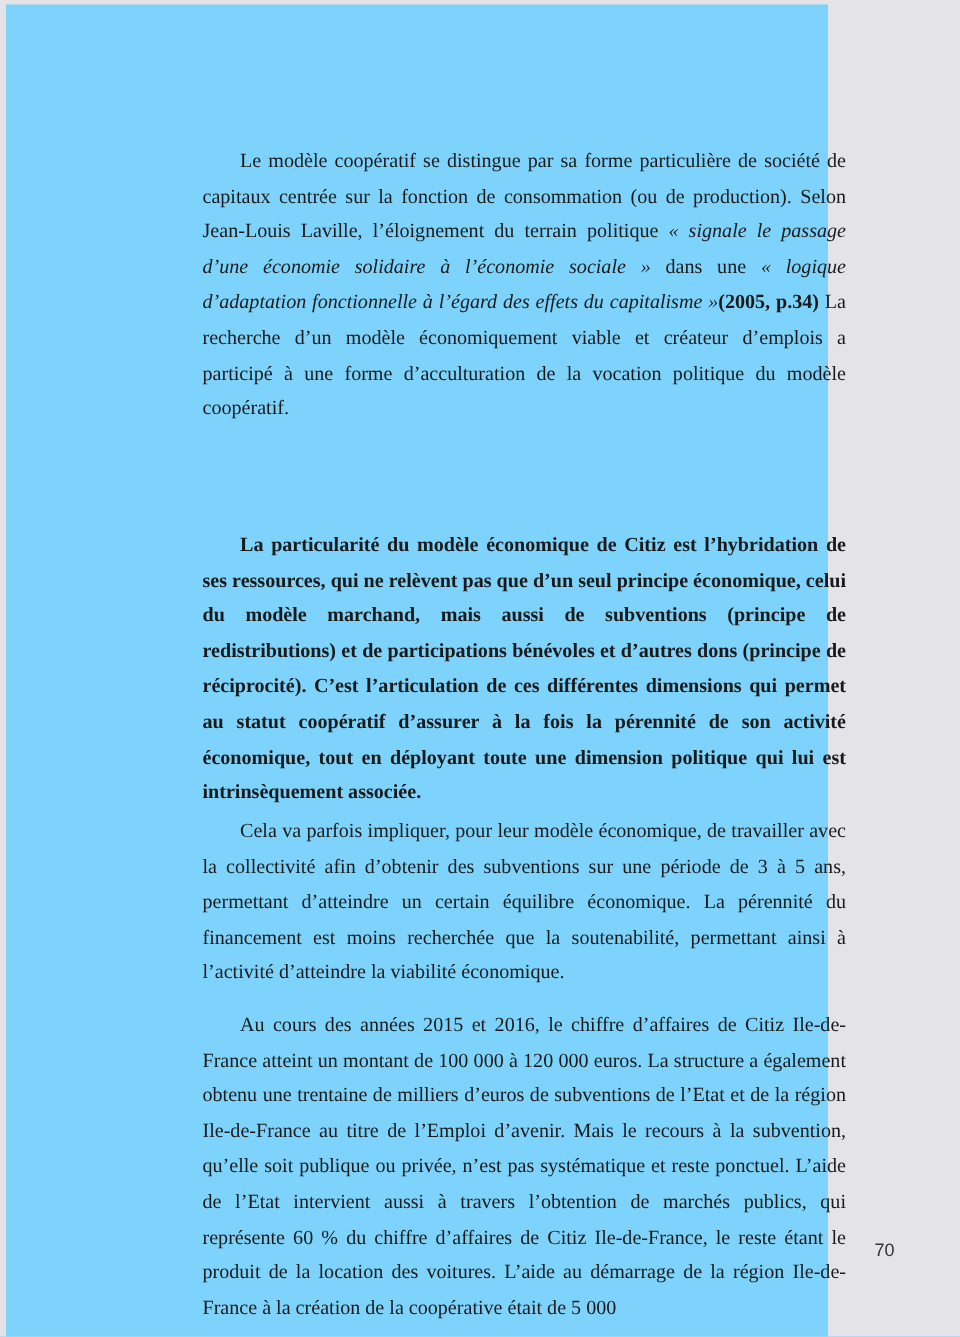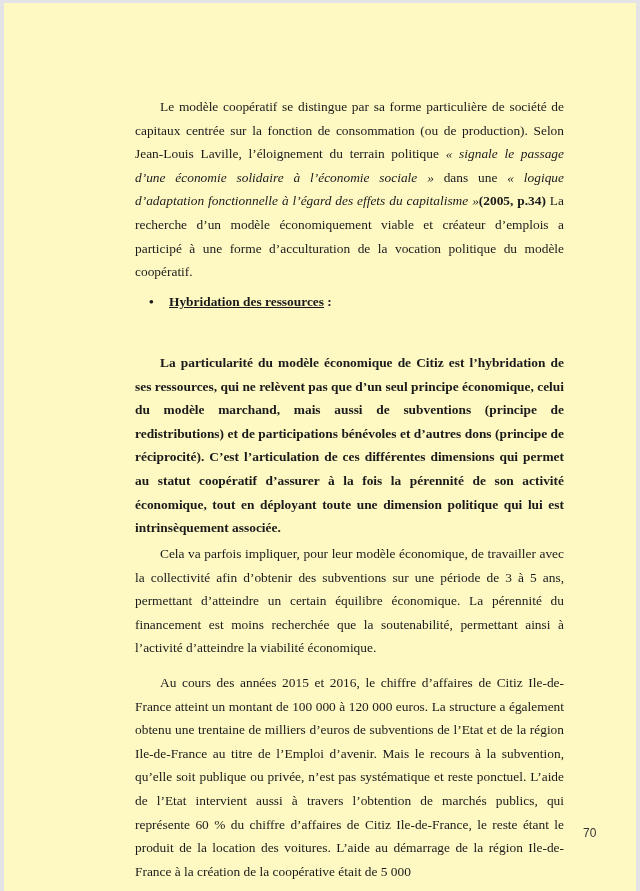--- a/index.html
+++ b/index.html
@@ -3,22 +3,22 @@
 <meta charset="utf-8">
 <style>
   html, body { margin: 0; padding: 0; }
   body {
     width: 640px; height: 891px; overflow: hidden;
     background: #e4e4e8;
     position: relative;
   }
   .page {
     position: absolute;
-    left: 4px; top: 3px; width: 632px; height: 888px;
-    background: #fef9c3;
+    left: 4px; top: 3px; width: 548px; height: 888px;
+    background: #7dd3fc;
   }
   .text {
     position: absolute;
     left: 131px; width: 429px;
     font-family: "Liberation Serif", serif;
     font-size: 13.4px;
     color: #1a1a1a;
     line-height: 23.6px;
   }
   .para {
@@ -45,23 +45,20 @@
 <body>
 
 <div class="page">
 
   <div class="text" id="p1">
     <p class="para">
       <span>Le modèle coopératif se distingue par sa forme particulière de société de capitaux centrée sur la fonction de consommation (ou de production). Selon Jean-Louis Laville, l’éloignement du terrain politique </span><i>« signale le passage d’une économie solidaire à l’économie sociale »</i><span> dans une </span><i>« logique d’adaptation fonctionnelle à l’égard des effets du capitalisme »</i><b>(2005, p.34)</b><span> La recherche d’un modèle économiquement viable et créateur d’emplois a participé à une forme d’acculturation de la vocation politique du modèle coopératif.</span>
     </p>
   </div>
 
-  <div class="text" id="bullet">
-    <span class="bullet-dot">•</span><span class="heading-u">Hybridation des ressources</span><span> :</span>
-  </div>
 
   <div class="text" id="p2">
     <p class="para">La particularité du modèle économique de Citiz est l’hybridation de ses ressources, qui ne relèvent pas que d’un seul principe économique, celui du modèle marchand, mais aussi de subventions (principe de redistributions) et de participations bénévoles et d’autres dons (principe de réciprocité). C’est l’articulation de ces différentes dimensions qui permet au statut coopératif d’assurer à la fois la pérennité de son activité économique, tout en déployant toute une dimension politique qui lui est intrinsèquement associée.</p>
   </div>
 
   <div class="text" id="p3">
     <p class="para">Cela va parfois impliquer, pour leur modèle économique, de travailler avec la collectivité afin d’obtenir des subventions sur une période de 3 à 5 ans, permettant d’atteindre un certain équilibre économique. La pérennité du financement est moins recherchée que la soutenabilité, permettant ainsi à l’activité d’atteindre la viabilité économique.</p>
   </div>
 
   <div class="text" id="p4">

